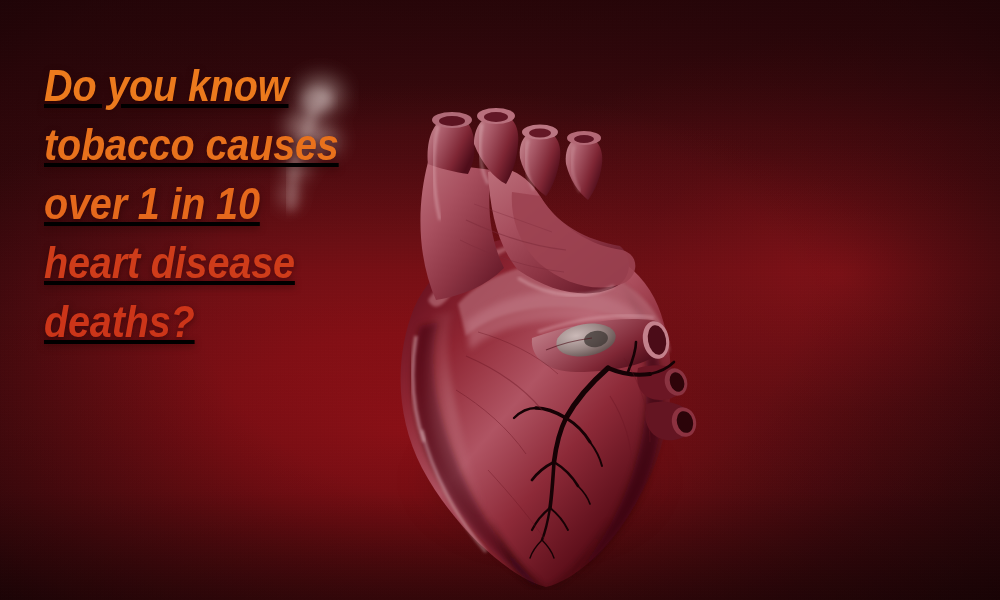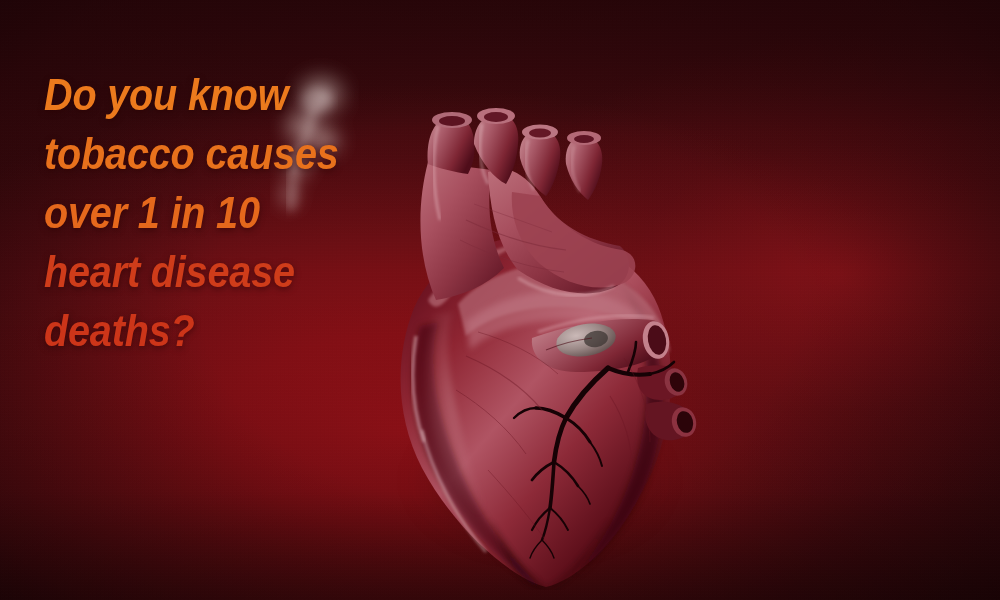--- a/index.html
+++ b/index.html
@@ -48,23 +48,24 @@
     background-image:
       repeating-linear-gradient(0deg, rgba(255,255,255,.035) 0 1px, rgba(0,0,0,0) 1px 3px),
       repeating-linear-gradient(90deg, rgba(0,0,0,.05) 0 1px, rgba(0,0,0,0) 1px 4px);
     mix-blend-mode: overlay;
   }
 
   
   .headline {
     position: absolute;
     left: 44px;
-    top: 65px;
+    top: 56px;
     width: 430px;
     z-index: 6;
+    text-decoration: underline;
   }
   .headline .line {
     display: block;
     font-size: 45px;
     line-height: 59px;
     font-weight: 700;
     font-style: italic;
     letter-spacing: -0.2px;
     white-space: nowrap;
     transform: scaleX(0.88);

